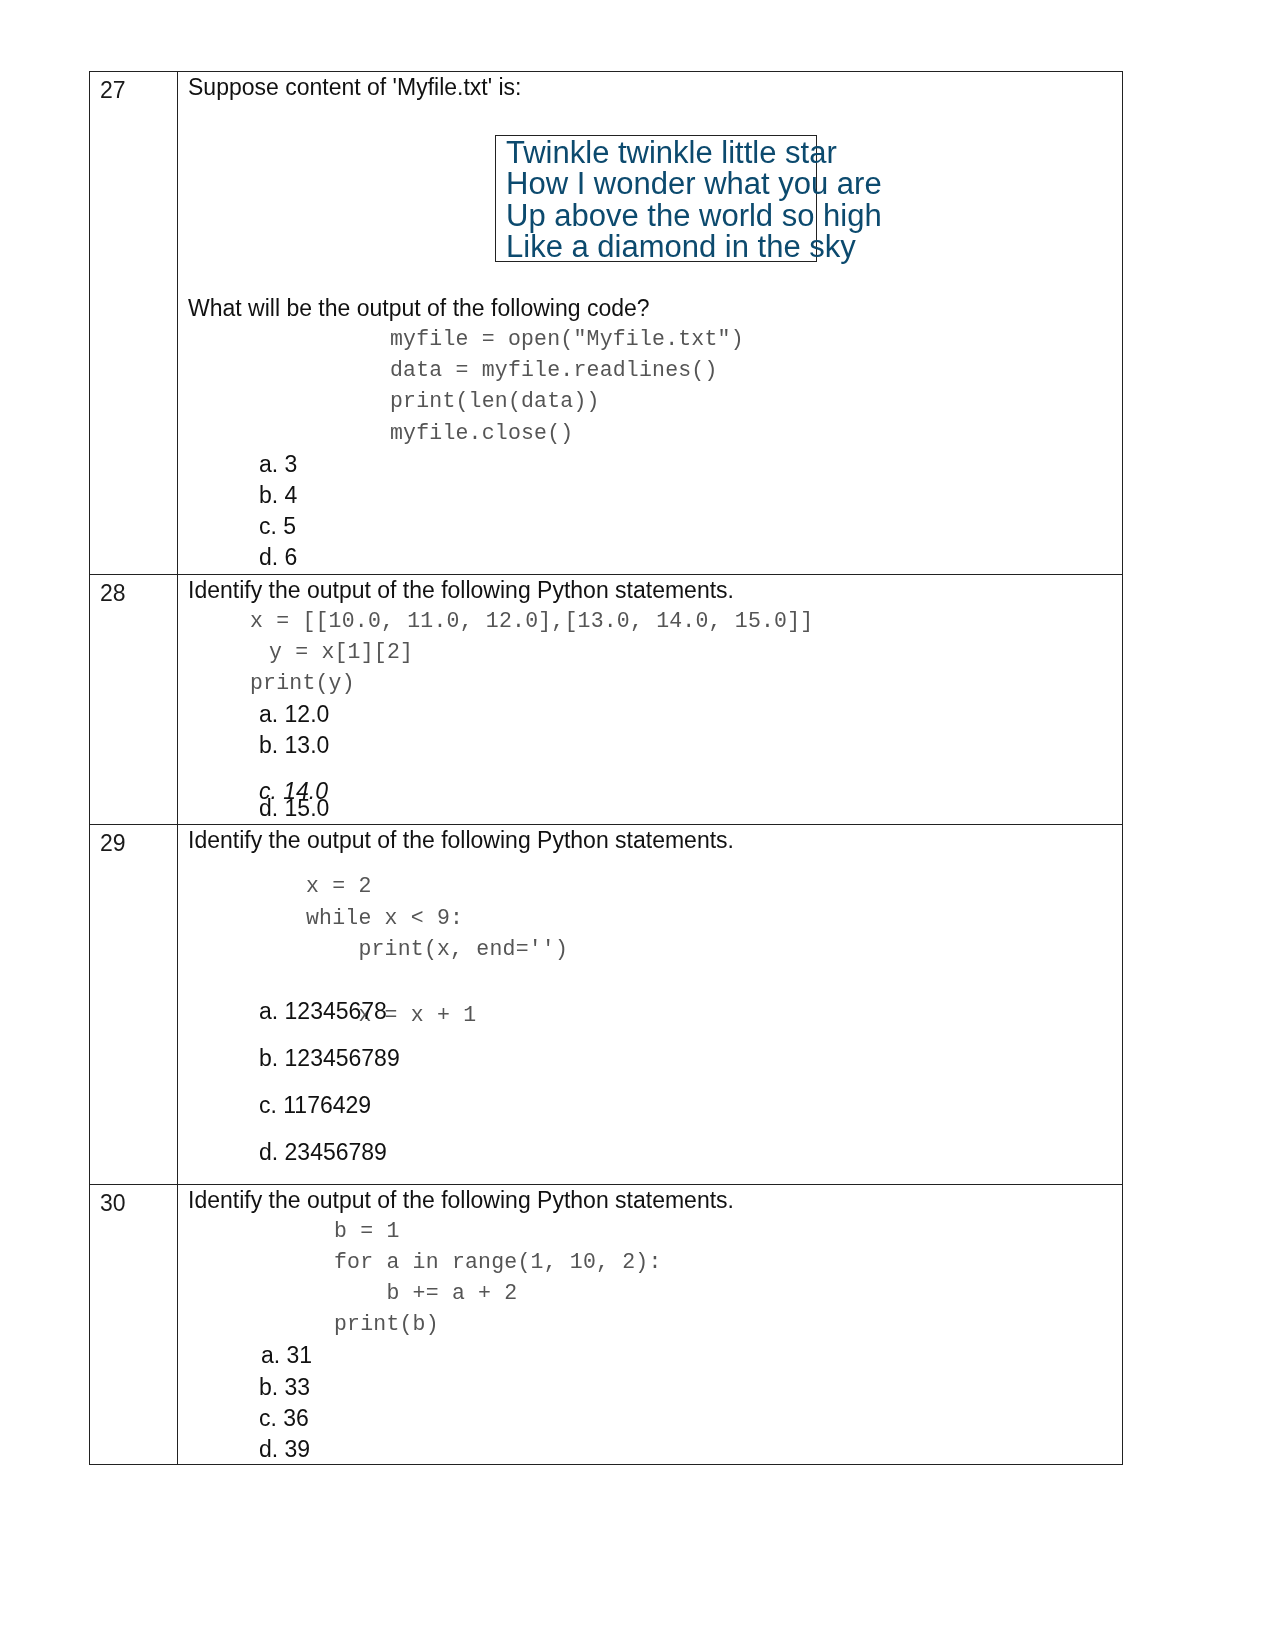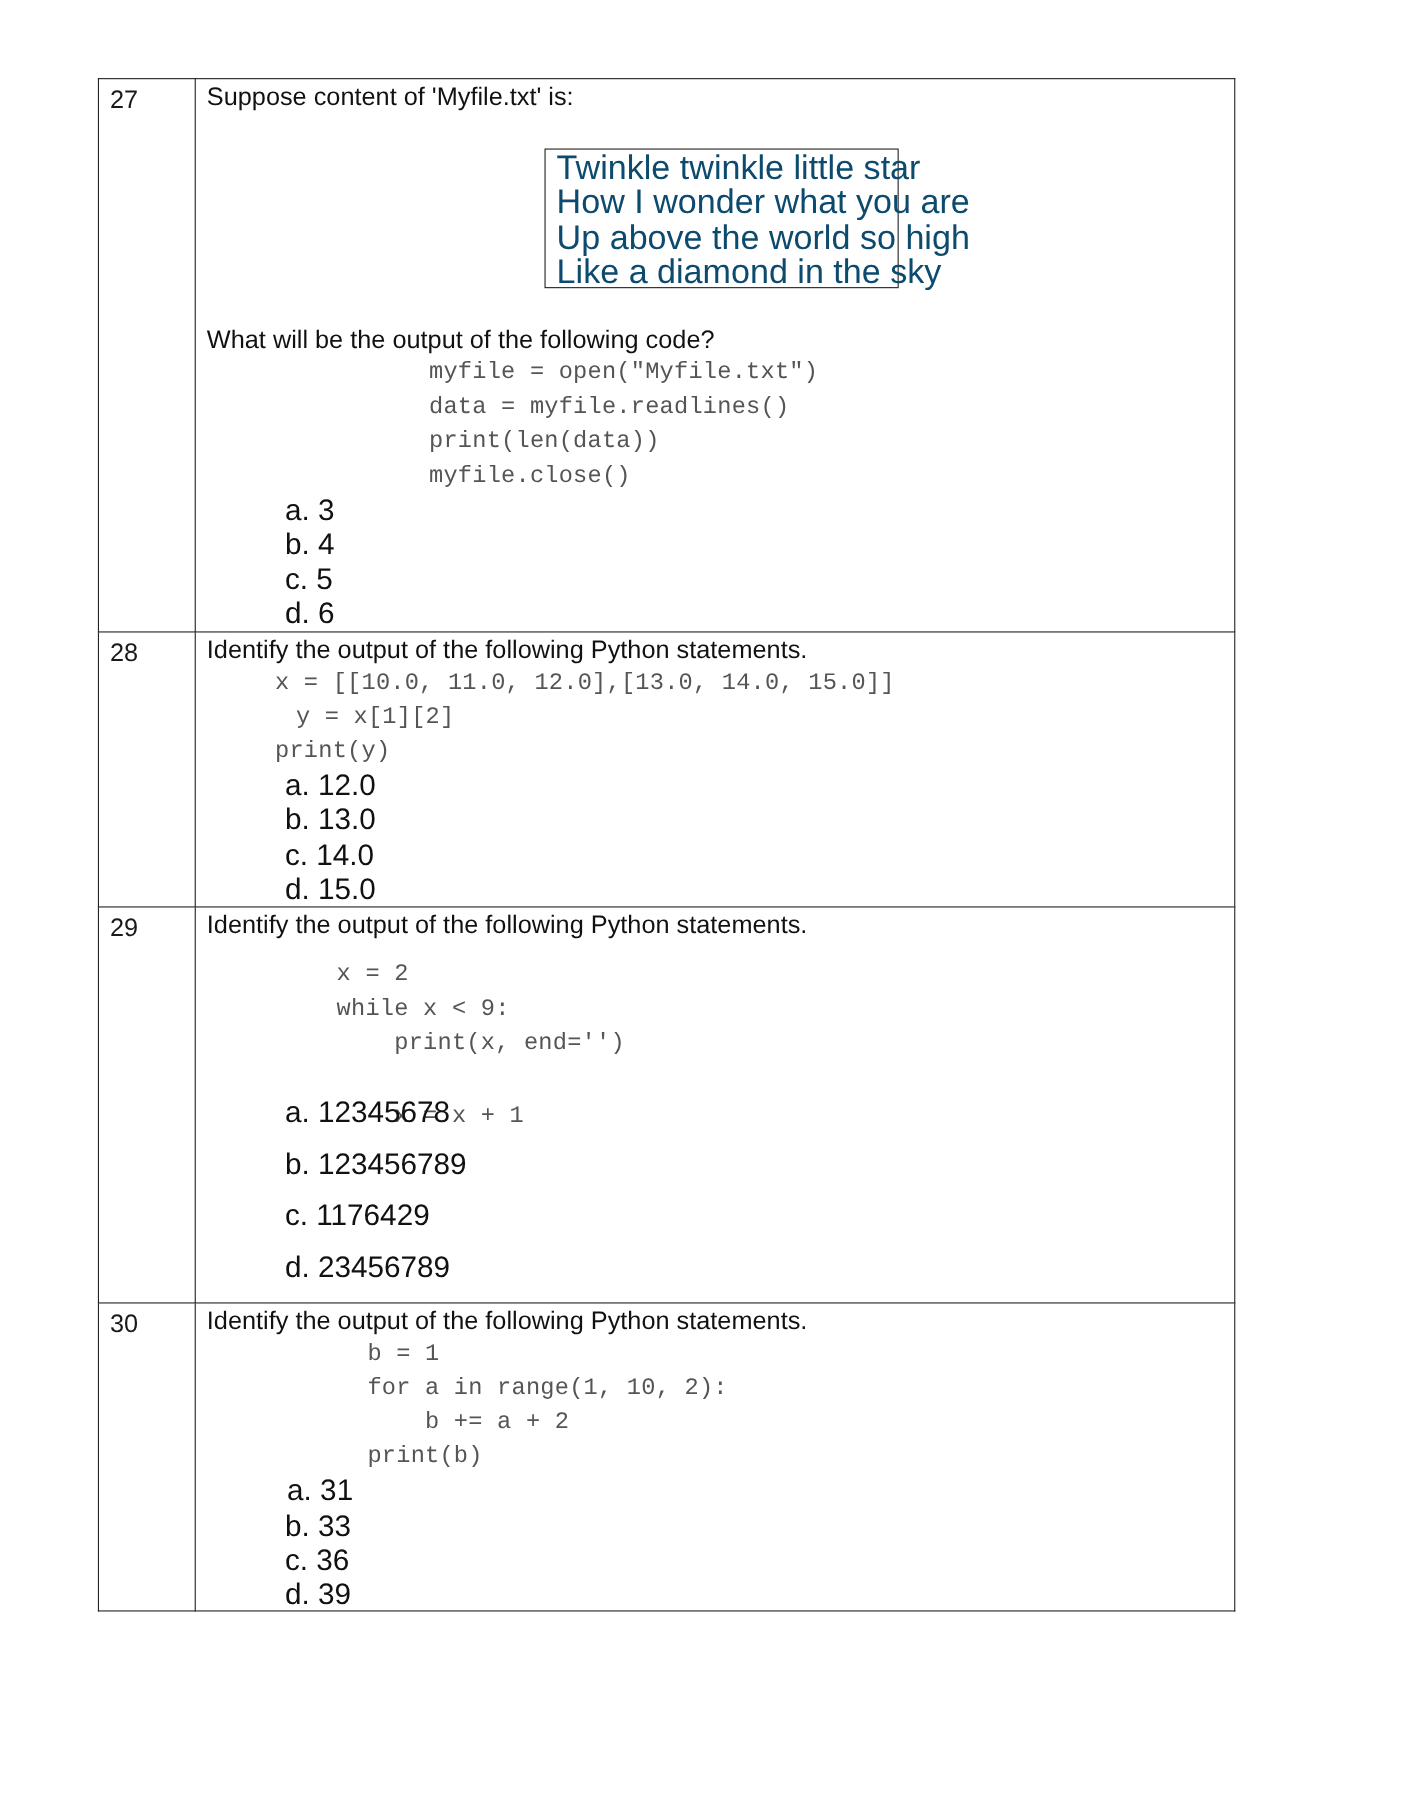--- a/index.html
+++ b/index.html
@@ -48,21 +48,21 @@
       color: #111;
     }
     .code {
       font-family: "Liberation Mono", monospace;
       font-size: 21.5px;
       color: #555;
       letter-spacing: 0.2px;
     }
     .opt {
       font-family: "Liberation Sans", sans-serif;
-      font-size: 27px;
+      font-size: 23px;
       color: #111;
     }
     .filebox {
       position: absolute;
       left: 317px;
       top: 63px;
       width: 322px;
       height: 127px;
       border: 1.2px solid #222;
       box-sizing: border-box;
@@ -105,21 +105,21 @@
 
   <tr>
     <td class="qnum">28</td>
     <td class="qbody" style="height:249px;">
       <div class="line prose" style="left:10px; top:0px;">Identify the output of the following Python statements.</div>
       <div class="line code" style="left:72px; top:31px;">x = [[10.0, 11.0, 12.0],[13.0, 14.0, 15.0]]</div>
       <div class="line code" style="left:60px; top:62px;margin-left:31px;">y = x[1][2]</div>
       <div class="line code" style="left:72px; top:93px;">print(y)</div>
       <div class="line opt" style="left:81px; top:124px;">a. 12.0</div>
       <div class="line opt" style="left:81px; top:155px;">b. 13.0</div>
-      <div class="line opt" style="left:81px; top:187px;">c. 14.0</div>
+      <div class="line opt" style="left:81px; top:201px;font-style:italic;">c. 14.0</div>
       <div class="line opt" style="left:81px; top:218px;">d. 15.0</div>
     </td>
   </tr>
 
   <tr>
     <td class="qnum">29</td>
     <td class="qbody" style="height:359px;">
       <div class="line prose" style="left:10px; top:0px;">Identify the output of the following Python statements.</div>
       <div class="line code" style="left:128px; top:46px;">x = 2</div>
       <div class="line code" style="left:128px; top:78px;">while x &lt; 9:</div>

